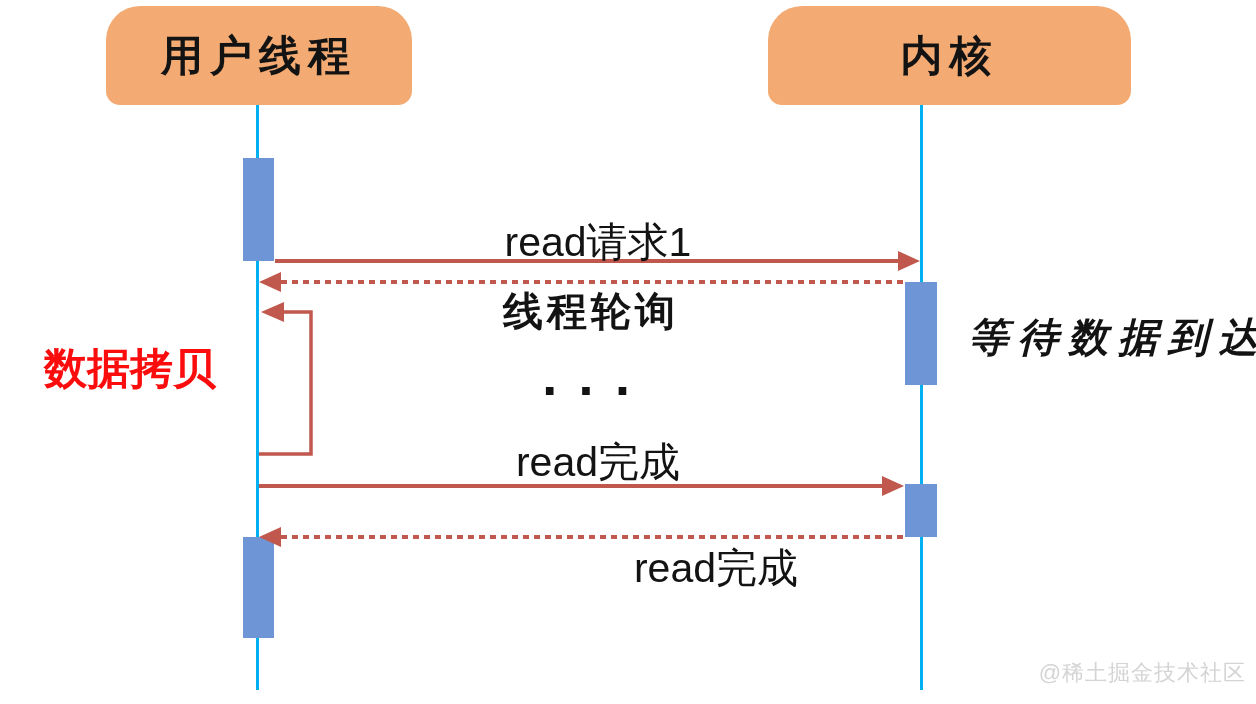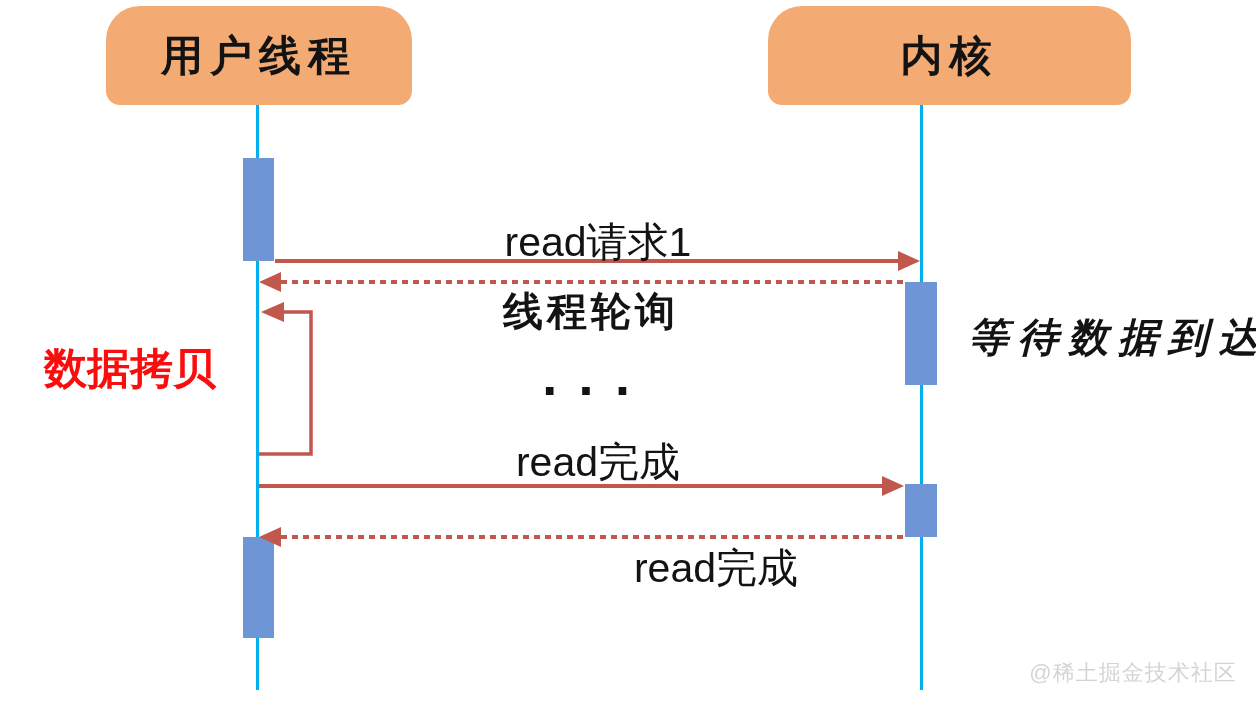--- a/index.html
+++ b/index.html
@@ -58,21 +58,21 @@
     white-space:nowrap;
   }
   .note-label{
     position:absolute;color:#131313;font-weight:bold;font-size:40px;
     font-family:"Liberation Serif","DejaVu Serif",serif;
     letter-spacing:10px;white-space:nowrap;
   }
   #lbl-wait{left:968px;top:310px;font-style:italic;}
   #lbl-copy{left:948px;top:486px;}
   #watermark{
-    position:absolute;left:1020px;top:658px;width:226px;text-align:center;
+    position:absolute;left:1020px;top:658px;width:226px;text-align:right;
     color:#D4D4D4;font-size:22px;letter-spacing:1px;
     font-family:"Liberation Sans","DejaVu Sans",sans-serif;
   }
 </style>
 </head>
 <body>
 
 <div id="stage">
 
   <div class="actor" id="actor-user">用户线程</div>

